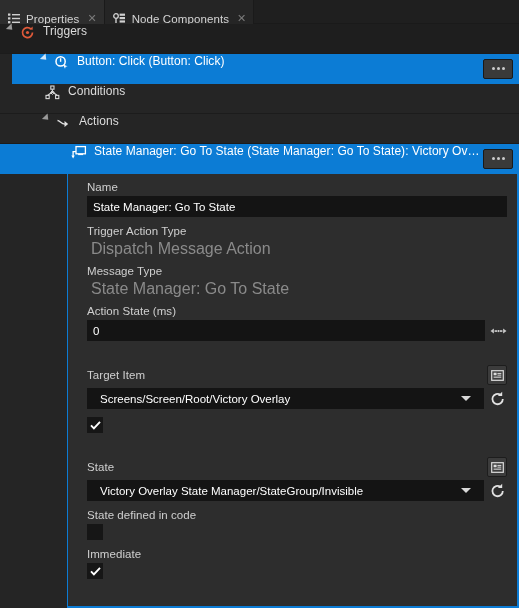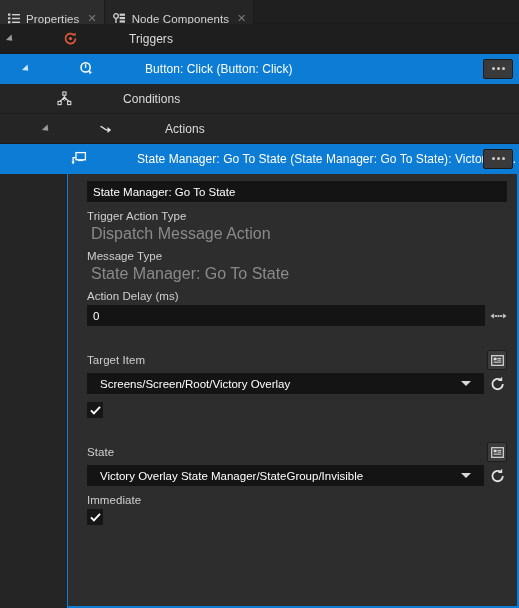--- a/index.html
+++ b/index.html
@@ -56,25 +56,23 @@
     padding-left: 2px;
     cursor: pointer;
   }
   .tab-icon { display: flex; align-items: center; }
 
   
   .tree { background: #252525; }
   .row {
     height: 30px;
     display: flex;
-    align-items: center;
     position: relative;
     border-bottom: 1px solid #1c1c1c;
     cursor: pointer;
-    gap: 43px;
   }
   .row.selected { background: #0c7cd5; border-bottom: 1px solid #0c7cd5; }
   .row.plain { background: #1e1e1e; }
   .row.plain2 { background: #252525; }
 
   .twisty {
     width: 0; height: 0;
     border-left: 5px solid #9a9a9a;
     border-top: 4px solid transparent;
     border-bottom: 4px solid transparent;
@@ -290,38 +288,38 @@
       <span class="row-icon">
         <svg width="15" height="15" viewBox="0 0 15 15">
           <path d="M12.5 7.5a5 5 0 1 1-1.6-3.6" fill="none" stroke="#e05a3a" stroke-width="1.7"></path>
           <path d="M12.6 1.4l.1 3.3-3.3-.1z" fill="#e05a3a"></path>
           <circle cx="7.5" cy="7.5" r="1.6" fill="#e05a3a"></circle>
         </svg>
       </span>
       <span class="row-label">Triggers</span>
     </div>
 
-    <div class="row selected" style="padding-left:24px;">
+    <div class="row selected" style="padding-left:30px;margin-left:12px;">
       <span class="twisty"></span>
       <span class="row-icon">
         <svg width="16" height="16" viewBox="0 0 16 16">
           <circle cx="6.6" cy="6.4" r="4.6" fill="none" stroke="#ffffff" stroke-width="1.5"></circle>
           <rect x="5.9" y="3.2" width="1.4" height="3.6" fill="#ffffff"></rect>
           <path d="M9 9.4l4.6 1.8-2 0.6-0.6 2z" fill="#ffffff"></path>
         </svg>
       </span>
       <span class="row-label">Button: Click (Button: Click)</span>
       <span class="ellipsis-btn">
         <i></i>
         <i></i>
         <i></i>
       </span>
     </div>
 
-    <div class="row plain2" style="padding-left:56px;">
+    <div class="row plain2" style="padding-left:44px;">
       <span class="row-icon">
         <svg width="15" height="15" viewBox="0 0 15 15">
           <rect x="5.8" y="1" width="3.2" height="3.2" fill="none" stroke="#d8d8d8" stroke-width="1.1"></rect>
           <rect x="1" y="10.4" width="3.2" height="3.2" fill="none" stroke="#d8d8d8" stroke-width="1.1"></rect>
           <rect x="10.6" y="10.4" width="3.2" height="3.2" fill="none" stroke="#d8d8d8" stroke-width="1.1"></rect>
           <path d="M7.4 4.4v2.6M7.4 7L2.7 10.2M7.4 7l4.7 3.2" stroke="#d8d8d8" stroke-width="1.1" fill="none"></path>
           <path d="M7.4 5.6l1.9 1.9-1.9 1.9-1.9-1.9z" fill="none" stroke="#d8d8d8" stroke-width="1"></path>
         </svg>
       </span>
       <span class="row-label">Conditions</span>
@@ -355,35 +353,36 @@
       </span>
     </div>
   </div>
 
   <div class="body">
     <div class="gutter"></div>
 
     <div class="detail">
 
       <div class="field-group">
+        <div class="field-label">Name</div>
         <div class="textbox">State Manager: Go To State</div>
       </div>
 
       <div class="field-group">
         <div class="field-label">Trigger Action Type</div>
         <div class="readonly-value">Dispatch Message Action</div>
       </div>
 
       <div class="field-group">
         <div class="field-label">Message Type</div>
         <div class="readonly-value">State Manager: Go To State</div>
       </div>
 
       <div class="field-group">
-        <div class="field-label">Action Delay (ms)</div>
+        <div class="field-label">Action State (ms)</div>
         <div class="spin-row">
           <div class="textbox">0</div>
           <span class="spin-icon">
             <svg width="17" height="10" viewBox="0 0 17 10">
               <path d="M0.5 5l3.4-2.6v5.2z" fill="#c9c9c9"></path>
               <path d="M16.5 5l-3.4-2.6v5.2z" fill="#c9c9c9"></path>
               <rect x="4.6" y="4.2" width="2.6" height="1.7" fill="#c9c9c9"></rect>
               <rect x="9.8" y="4.2" width="2.6" height="1.7" fill="#c9c9c9"></rect>
               <rect x="7.7" y="4" width="1.6" height="2.1" fill="#c9c9c9"></rect>
             </svg>
@@ -446,20 +445,24 @@
           </div>
           <span class="revert-btn">
             <svg width="16" height="15" viewBox="0 0 16 15">
               <path d="M12.8 8a5.2 5.2 0 1 1-2.3-4.3" fill="none" stroke="#e2e2e2" stroke-width="1.8"></path>
               <path d="M12.2 0.8v4.3H7.9z" fill="#e2e2e2"></path>
             </svg>
           </span>
         </div>
       </div>
 
+      <div class="field-group">
+        <div class="field-label">State defined in code</div>
+        <span class="checkbox"></span>
+      </div>
 
       <div class="field-group">
         <div class="field-label">Immediate</div>
         <span class="checkbox">
           <svg width="11" height="9" viewBox="0 0 11 9">
             <path d="M1 4.4l2.9 3L10 0.9" fill="none" stroke="#ffffff" stroke-width="1.9"></path>
           </svg>
         </span>
       </div>
 

